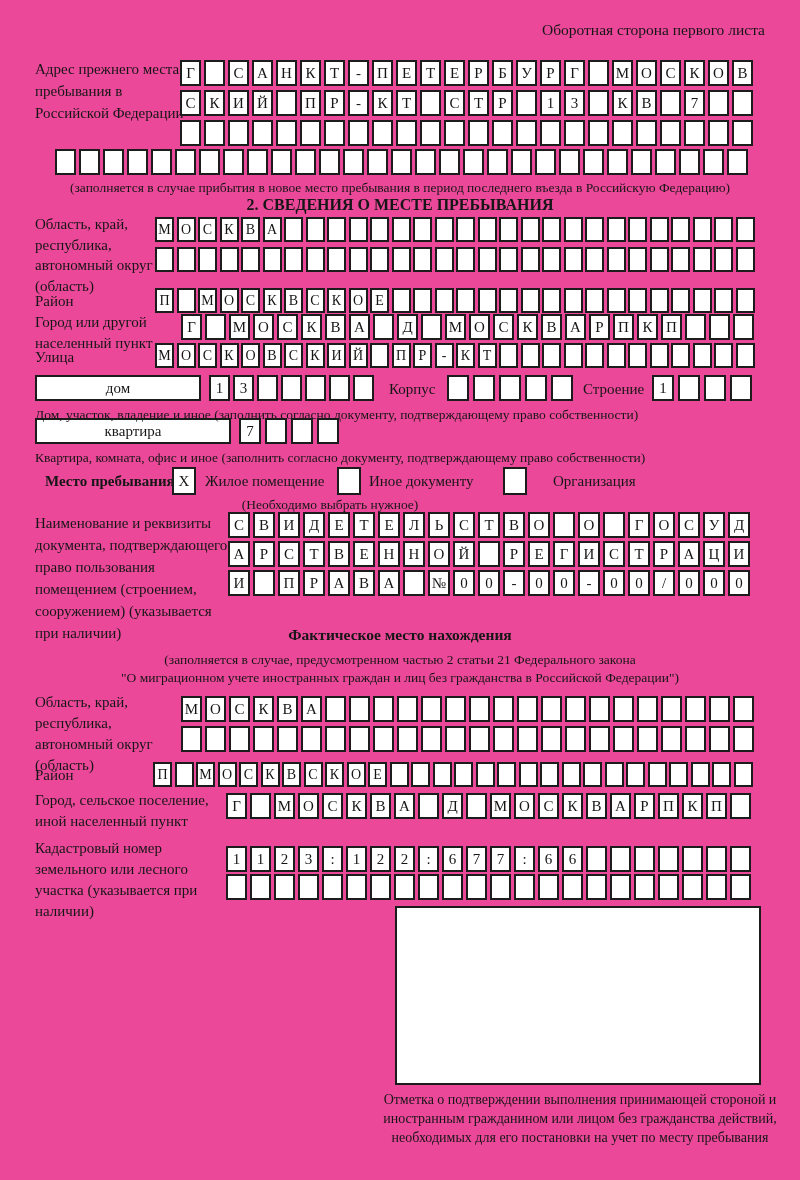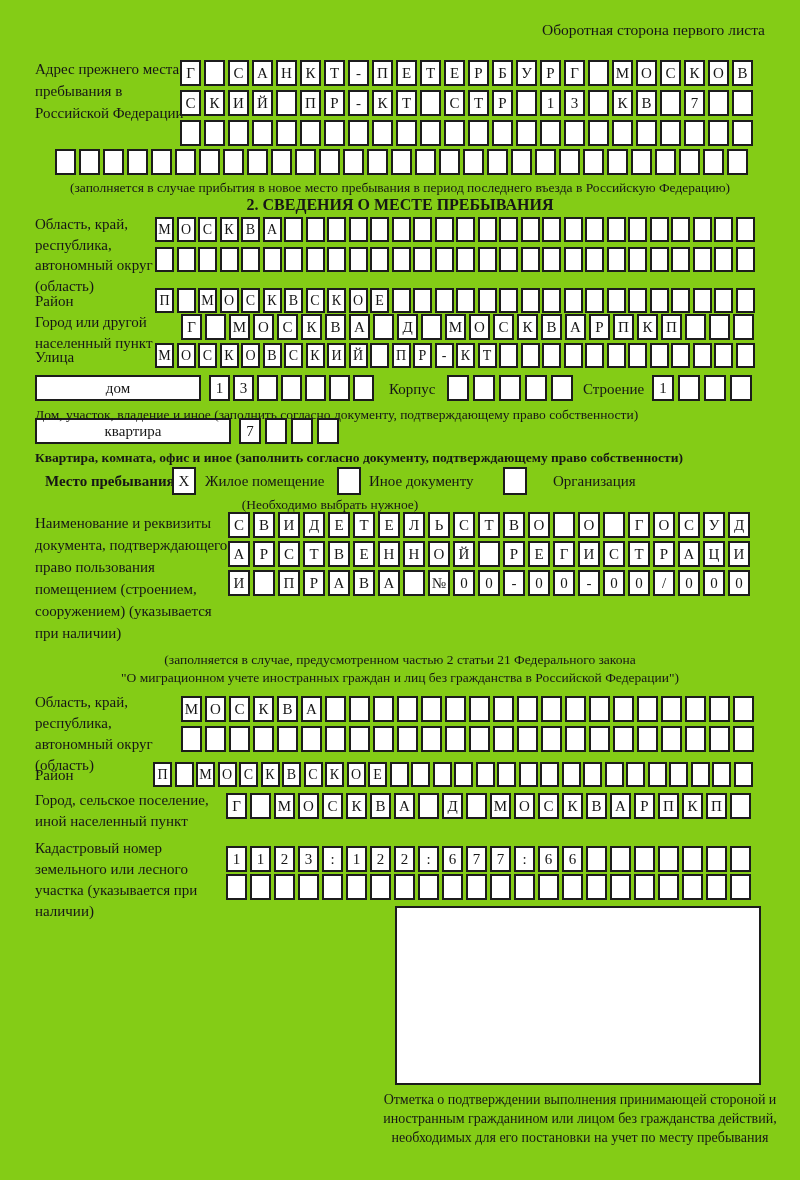--- a/index.html
+++ b/index.html
@@ -1,17 +1,17 @@
 <!DOCTYPE html>
 <html lang="ru"><head>
 <meta charset="utf-8">
 <style>
   html,body{margin:0;padding:0;background:#fff;}
   .page{
-    position:relative;width:800px;height:1180px;background:#84cc16;
+    position:relative;width:800px;height:1180px;background:#ec4899;
     font-family:"Liberation Serif","DejaVu Serif",serif;color:#161616;overflow:hidden;
   }
   .abs{position:absolute;}
   .lbl{font-size:15px;line-height:20.5px;}
   .note{font-size:13.5px;line-height:17px;}
   .center{text-align:center;}
   .bold{font-weight:bold;}
   .cells{display:flex;}
   .cells .cell{
     box-sizing:border-box;display:inline-flex;align-items:center;justify-content:center;
@@ -335,21 +335,21 @@
     </div>
   <div class="abs field-box" style="left:35px;top:418px;width:196px;height:26px;">квартира</div>
 
   <div class="abs note" style="left:35px;top:406px;width:740px;">Дом, участок, владение и иное (заполнить согласно документу, подтверждающему право собственности)</div>
   <div class="abs cells kv" style="left:239px;top:418px;">
       <span class="cell">7</span>
       <span class="cell"></span>
       <span class="cell"></span>
       <span class="cell"></span>
     </div>
-  <div class="abs note" style="left:35px;top:449px;width:740px;font-weight:bold;">Квартира, комната, офис и иное (заполнить согласно документу, подтверждающему право собственности)</div>
+  <div class="abs note" style="left:35px;top:449px;width:740px;">Квартира, комната, офис и иное (заполнить согласно документу, подтверждающему право собственности)</div>
 
   <div class="abs lbl" style="left:45px;top:471px;font-weight:bold;">Место пребывания:</div>
   <div class="abs checkbox" style="left:172px;top:467px;">X</div>
   <div class="abs lbl" style="left:205px;top:471px;">Жилое помещение</div>
   <div class="abs checkbox" style="left:337px;top:467px;"></div>
   <div class="abs lbl" style="left:369px;top:471px;">Иное документу</div>
   <div class="abs checkbox" style="left:503px;top:467px;"></div>
   <div class="abs lbl" style="left:553px;top:471px;">Организация</div>
   <div class="abs note center" style="left:160px;top:496px;width:340px;">(Необходимо выбрать нужное)</div>
 
@@ -417,20 +417,21 @@
       <span class="cell">0</span>
       <span class="cell">-</span>
       <span class="cell">0</span>
       <span class="cell">0</span>
       <span class="cell">/</span>
       <span class="cell">0</span>
       <span class="cell">0</span>
       <span class="cell">0</span>
     </div>
 
+  <div class="abs center bold" style="left:0;top:626px;width:800px;font-size:15.5px;">Фактическое место нахождения</div>
   <div class="abs note center" style="left:0;top:651px;width:800px;">(заполняется в случае, предусмотренном частью 2 статьи 21 Федерального закона</div>
   <div class="abs note center" style="left:0;top:669px;width:800px;">"О миграционном учете иностранных граждан и лиц без гражданства в Российской Федерации")</div>
 
   <div class="abs lbl" style="left:35px;top:692px;width:155px;line-height:21px;">Область, край, республика, автономный округ (область)</div>
   <div class="abs cells md" style="left:181px;top:696px;">
       <span class="cell">М</span>
       <span class="cell">О</span>
       <span class="cell">С</span>
       <span class="cell">К</span>
       <span class="cell">В</span>

